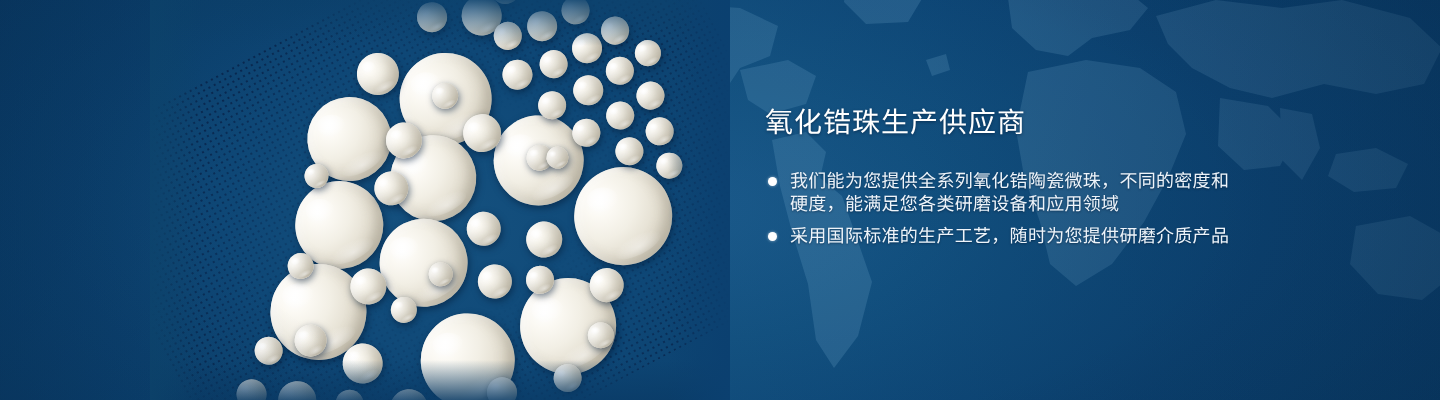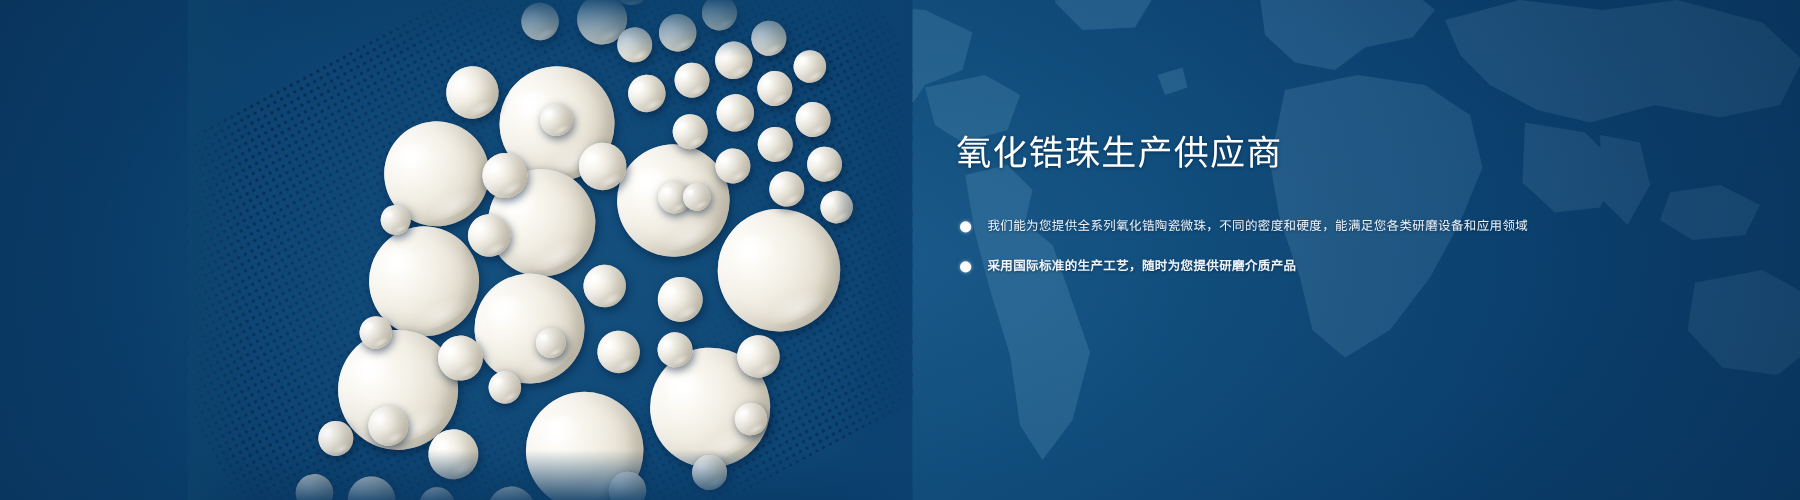--- a/index.html
+++ b/index.html
@@ -135,27 +135,27 @@
   }
   .points {
     list-style: none;
     margin: 28px 0 0 0;
     padding: 0;
   }
   .point {
     position: relative;
     padding-left: 25px;
     margin-bottom: 9px;
-    font-size: 10px;
+    font-size: 18px;
     line-height: 23px;
     color: #eef4fa;
     letter-spacing: .3px;
     text-shadow: 0 1px 2px rgba(0,20,44,0.5);
   }
-  .point:last-child { margin-bottom: 12px; font-weight: bold; }
+  .point:last-child { margin-bottom: 12px; }
   .dot {
     position: absolute;
     left: 3px; top: 7px;
     width: 9px; height: 9px;
     border-radius: 50%;
     background: #ffffff;
     box-shadow: 0 0 3px rgba(255,255,255,0.55);
   }
 </style>
 </head>

